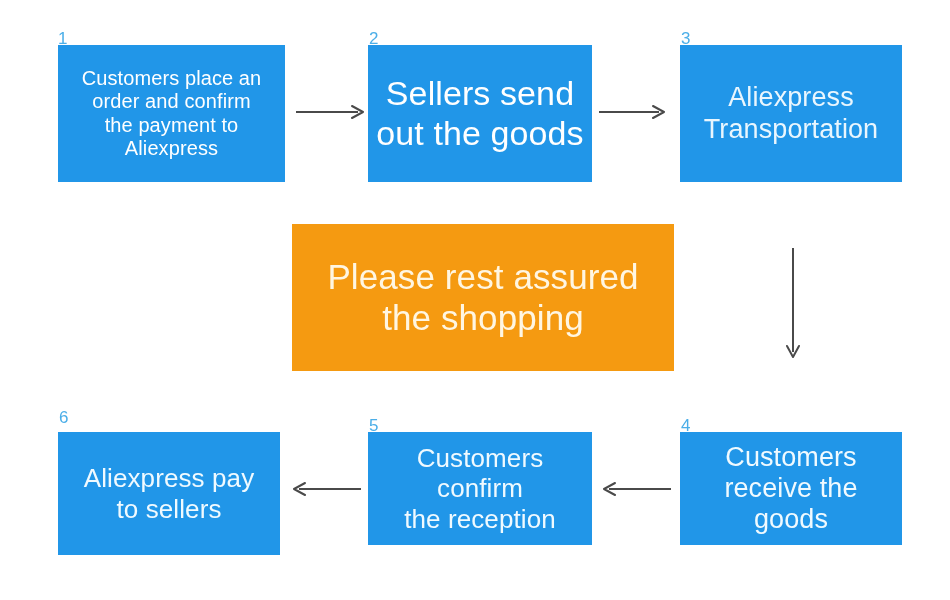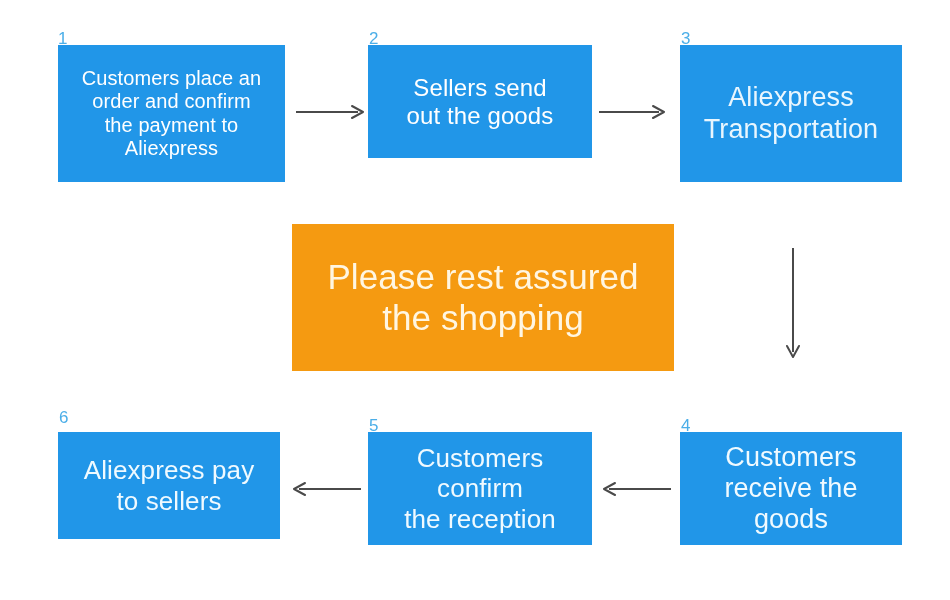--- a/index.html
+++ b/index.html
@@ -40,26 +40,26 @@
     font-family:"Liberation Sans","DejaVu Sans",sans-serif;
   }
 
   
   .arrow{position:absolute;}
   .arrow .shaft{position:absolute;background:#4A4A4A;}
   .arrow svg{position:absolute;display:block;overflow:visible;}
 
   
   #n1{left:58px;top:45px;width:227px;height:137px;font-size:20px;align-items:center;}
-  #n2{left:368px;top:45px;width:224px;height:113px;font-size:24px;align-items:center;}
+  #n2{left:368px;top:45px;width:224px;height:137px;font-size:34px;align-items:center;}
   #n3{left:680px;top:45px;width:222px;height:137px;font-size:27px;color:#E9F6FE;}
   #nb{left:292px;top:224px;width:382px;height:147px;font-size:35px;}
   #n4{left:680px;top:432px;width:222px;height:113px;font-size:27px;color:#F0FAFF;}
   #n5{left:368px;top:432px;width:224px;height:113px;font-size:26px;color:#F0FAFF;}
-  #n6{left:58px;top:432px;width:222px;height:107px;font-size:26px;color:#F0FAFF;}
+  #n6{left:58px;top:432px;width:222px;height:123px;font-size:26px;color:#F0FAFF;}
 
   #num1{left:58px;top:30px;}
   #num2{left:369px;top:30px;}
   #num3{left:681px;top:30px;}
   #num4{left:681px;top:417px;}
   #num5{left:369px;top:417px;}
   #num6{left:59px;top:409px;}
 
   #a12{left:296px;top:104px;width:70px;height:16px;}
   #a23{left:599px;top:104px;width:68px;height:16px;}

